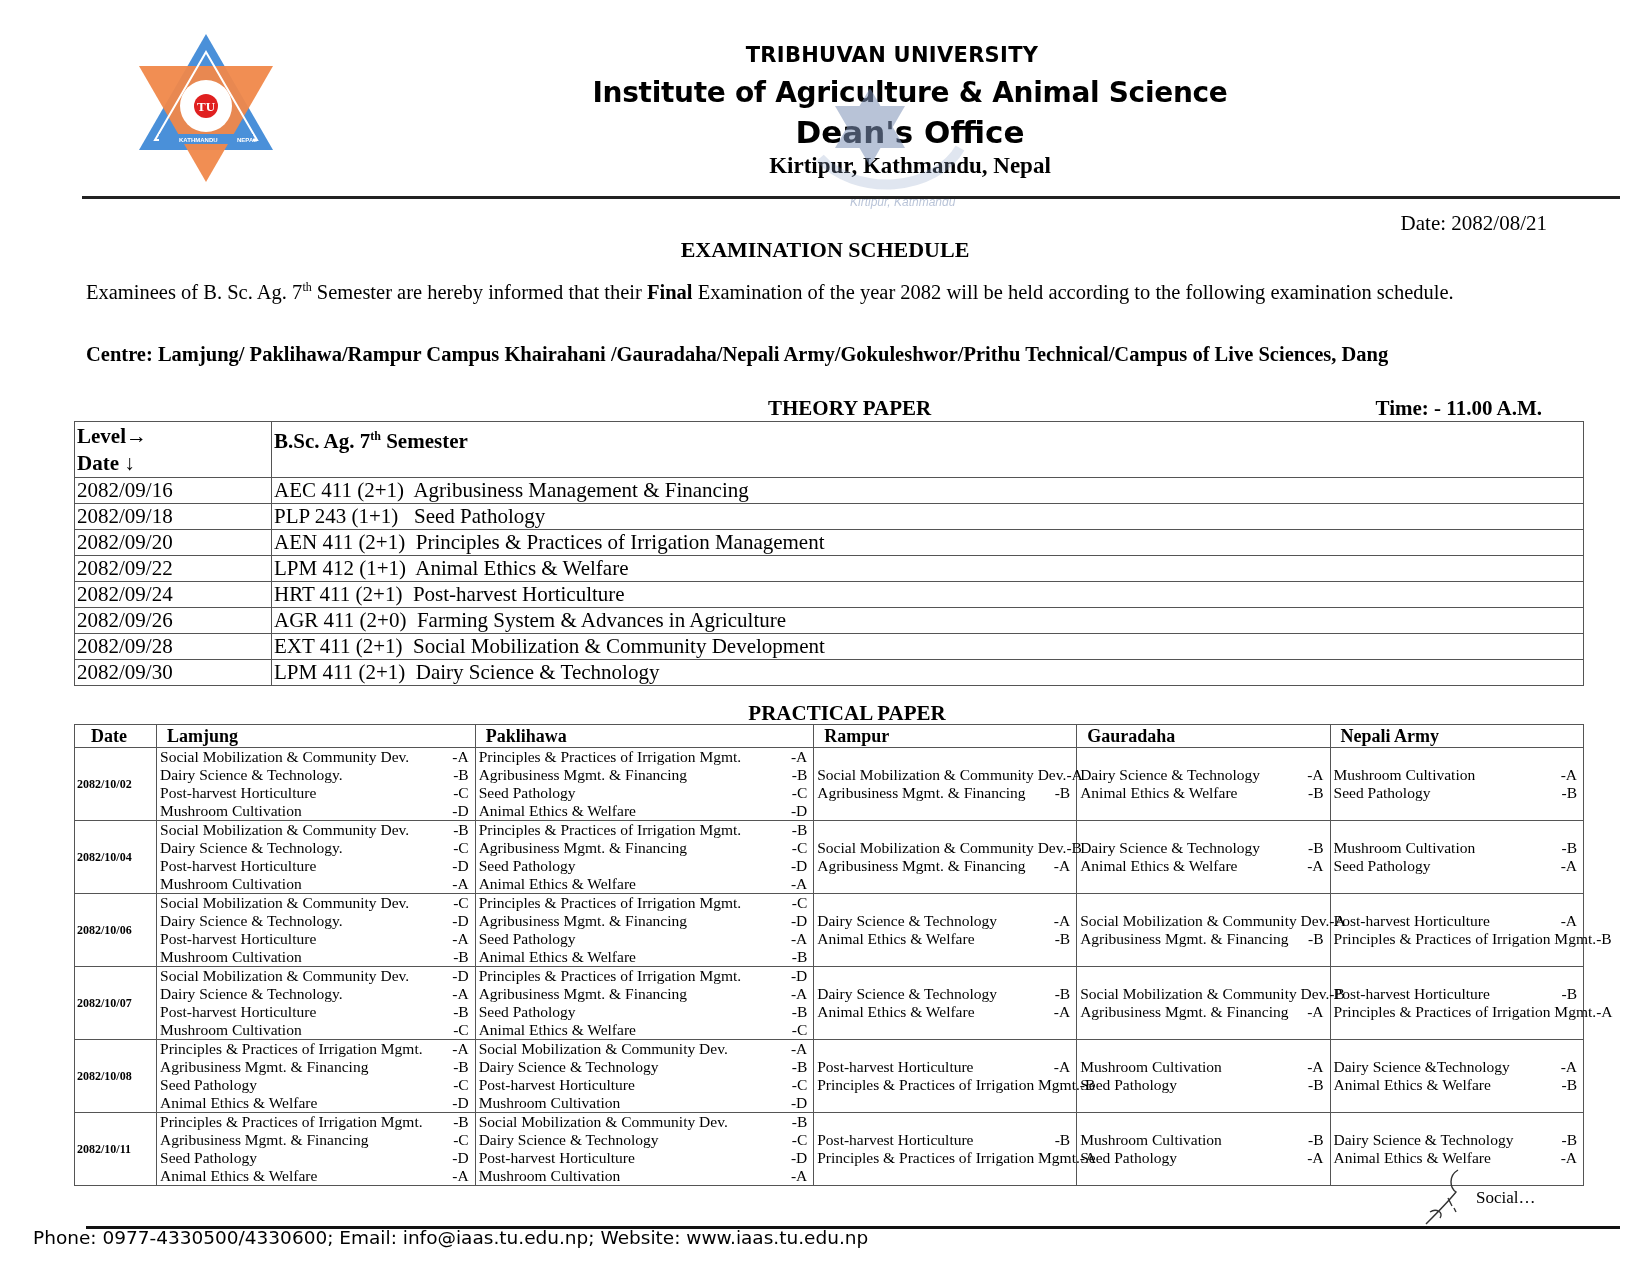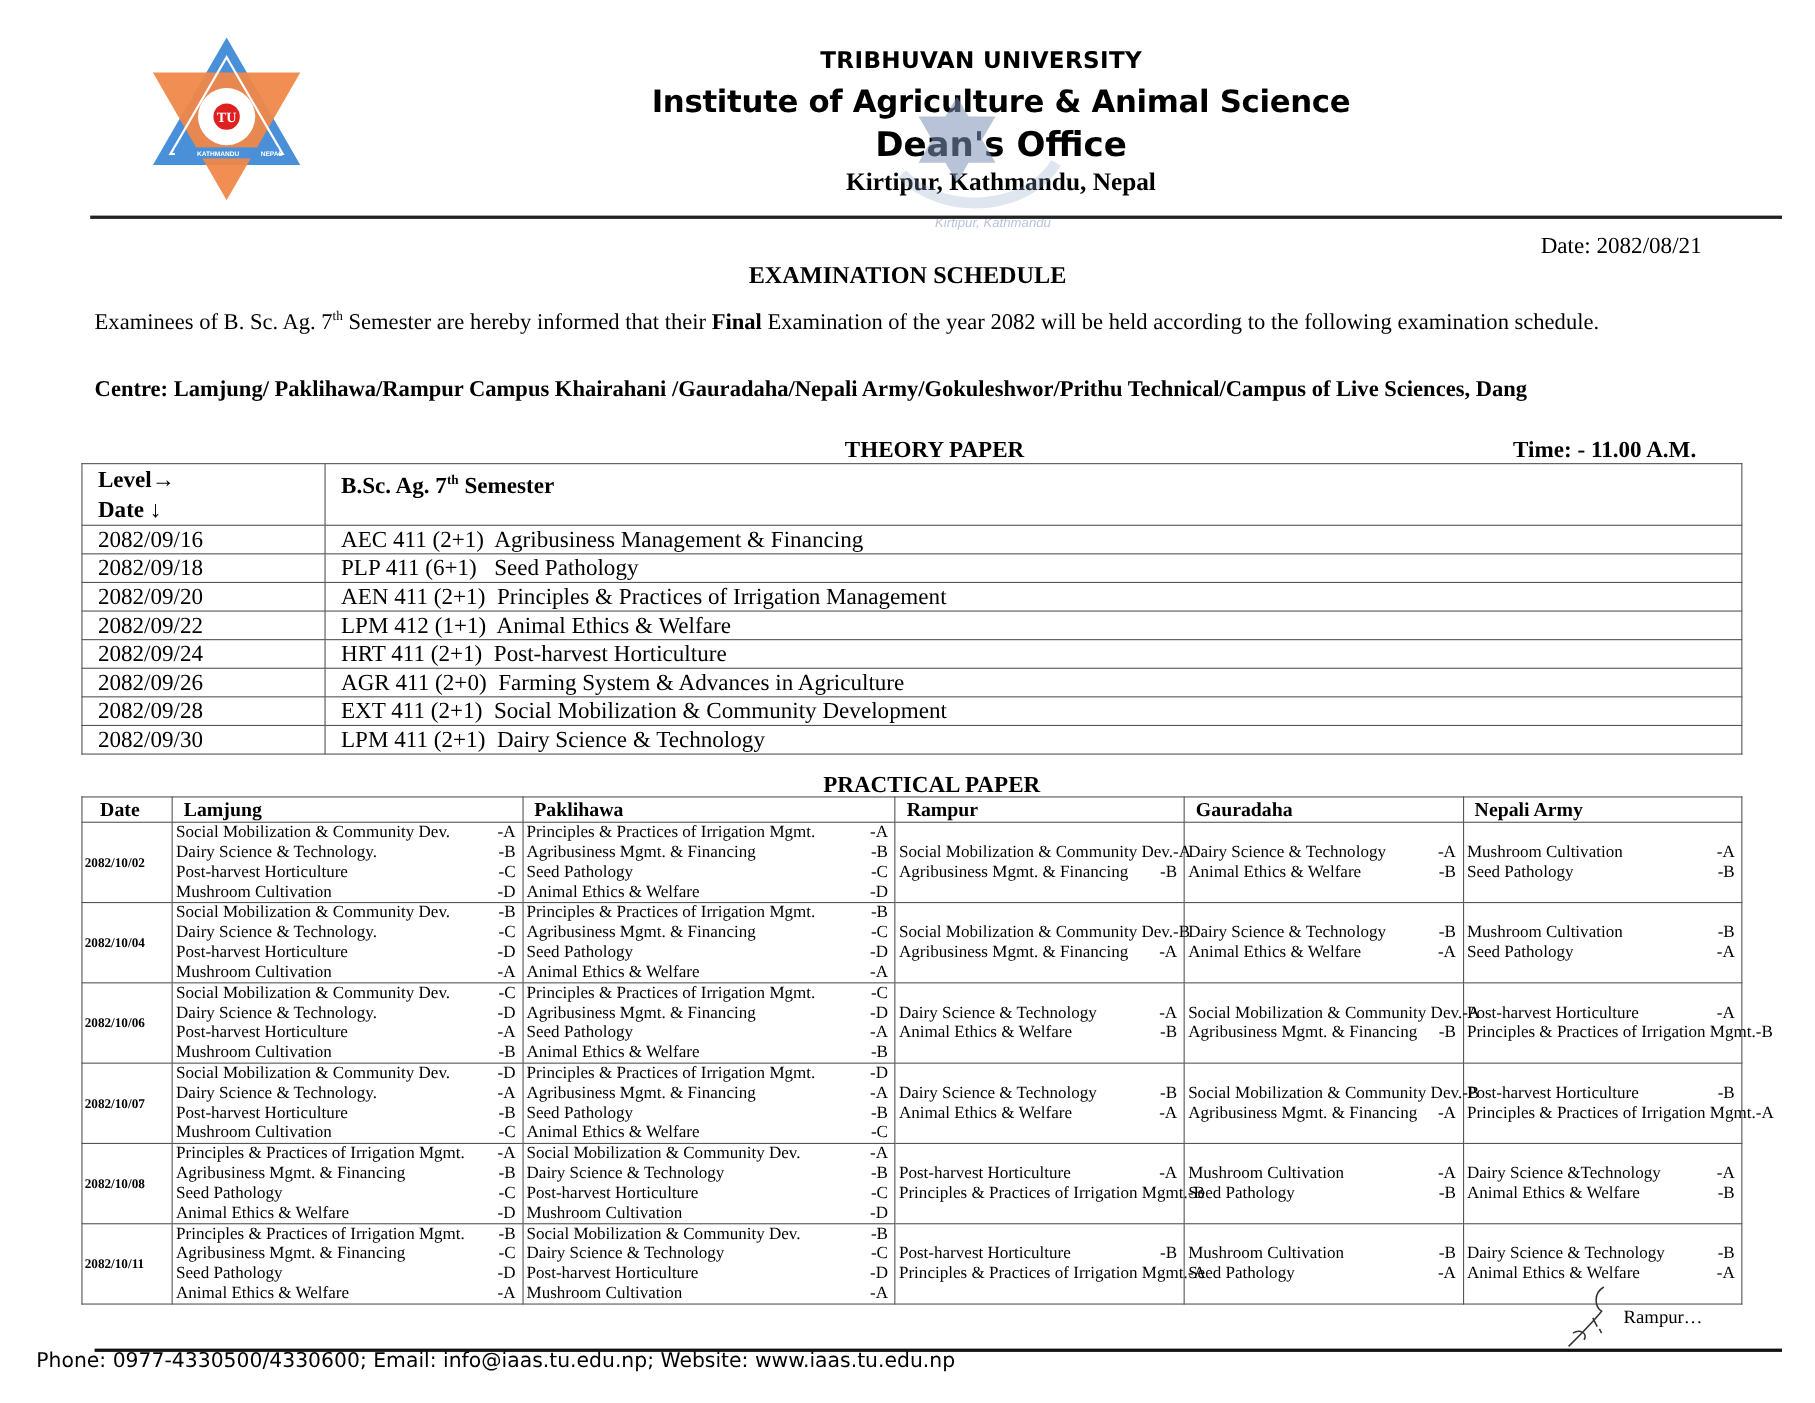--- a/index.html
+++ b/index.html
@@ -24,21 +24,21 @@
   #doc-title { left: 0; width: 1650px; top: 237px; text-align: center; font-weight: bold; font-size: 22px; }
   #intro { left: 86px; top: 274px; width: 1480px; font-size: 20.5px; line-height: 26px; }
   #intro sup { font-size: 12px; }
   #centre { left: 86px; top: 343px; width: 1510px; font-size: 20.5px; font-weight: bold; white-space: nowrap; }
 
   #theory-title { left: 768px; top: 396px; font-weight: bold; font-size: 21px; }
   #theory-time { right: 108px; top: 396px; font-weight: bold; font-size: 21px; }
 
   
   #theory-table { left: 74px; top: 421px; width: 1510px; border-collapse: collapse; font-size: 21px; }
-  #theory-table td { border: 1.5px solid #555; padding: 0 14px; height: 25px; line-height: 25px; vertical-align: middle; }
+  #theory-table td { border: 1.5px solid #555; padding: 0 2px; height: 25px; line-height: 25px; vertical-align: middle; }
   #theory-table td.c1 { width: 192px; }
   #theory-table tr.hd td { height: 54px; vertical-align: top; font-weight: bold; line-height: 27px; padding-top: 1px; }
   #theory-table sup { font-size: 12px; }
   .code { white-space: pre; }
 
   #practical-title { left: 0; width: 1630px; top: 701px; text-align: center; font-weight: bold; font-size: 21px; padding-left: 32px; }
 
   
   #practical-table { left: 74px; top: 724px; width: 1510px; border-collapse: collapse; font-size: 15.5px; table-layout: fixed; }
   #practical-table th { border: 1.5px solid #555; text-align: left; font-weight: bold; font-size: 18px; height: 22px; padding: 0 10px; }
@@ -100,21 +100,21 @@
           <div>Date ↓</div>
         </td>
       <td><span>B.Sc. Ag. 7</span><sup>th</sup><span> Semester</span></td>
     </tr>
   <tr>
         <td class="c1">2082/09/16</td>
         <td><span class="code">AEC 411 (2+1)  </span><span>Agribusiness Management &amp; Financing</span></td>
       </tr>
       <tr>
         <td class="c1">2082/09/18</td>
-        <td><span class="code">PLP 411 (6+1)   </span><span>Seed Pathology</span></td>
+        <td><span class="code">PLP 243 (1+1)   </span><span>Seed Pathology</span></td>
       </tr>
       <tr>
         <td class="c1">2082/09/20</td>
         <td><span class="code">AEN 411 (2+1)  </span><span>Principles &amp; Practices of Irrigation Management</span></td>
       </tr>
       <tr>
         <td class="c1">2082/09/22</td>
         <td><span class="code">LPM 412 (1+1)  </span><span>Animal Ethics &amp; Welfare</span></td>
       </tr>
       <tr>
@@ -571,16 +571,16 @@
             <span class="sec">-A</span>
           </div>
         </td>
       </tr>
     </tbody>
 </table>
 
 <svg id="signature" class="abs" viewBox="0 0 70 60">
   <path d="M40,2 C30,8 32,20 38,24 C30,34 20,44 8,56 M12,44 C18,40 26,44 22,50 M30,30 L34,38 M36,40 L38,44" fill="none" stroke="#333" stroke-width="1.4"></path>
 </svg>
-<div id="contd" class="abs">Rampur…</div>
+<div id="contd" class="abs">Social…</div>
 
 <div id="footer-rule" class="abs"></div>
 <div id="footer" class="abs">Phone: 0977-4330500/4330600; Email: info@iaas.tu.edu.np; Website: www.iaas.tu.edu.np</div>
 
 </body></html>

